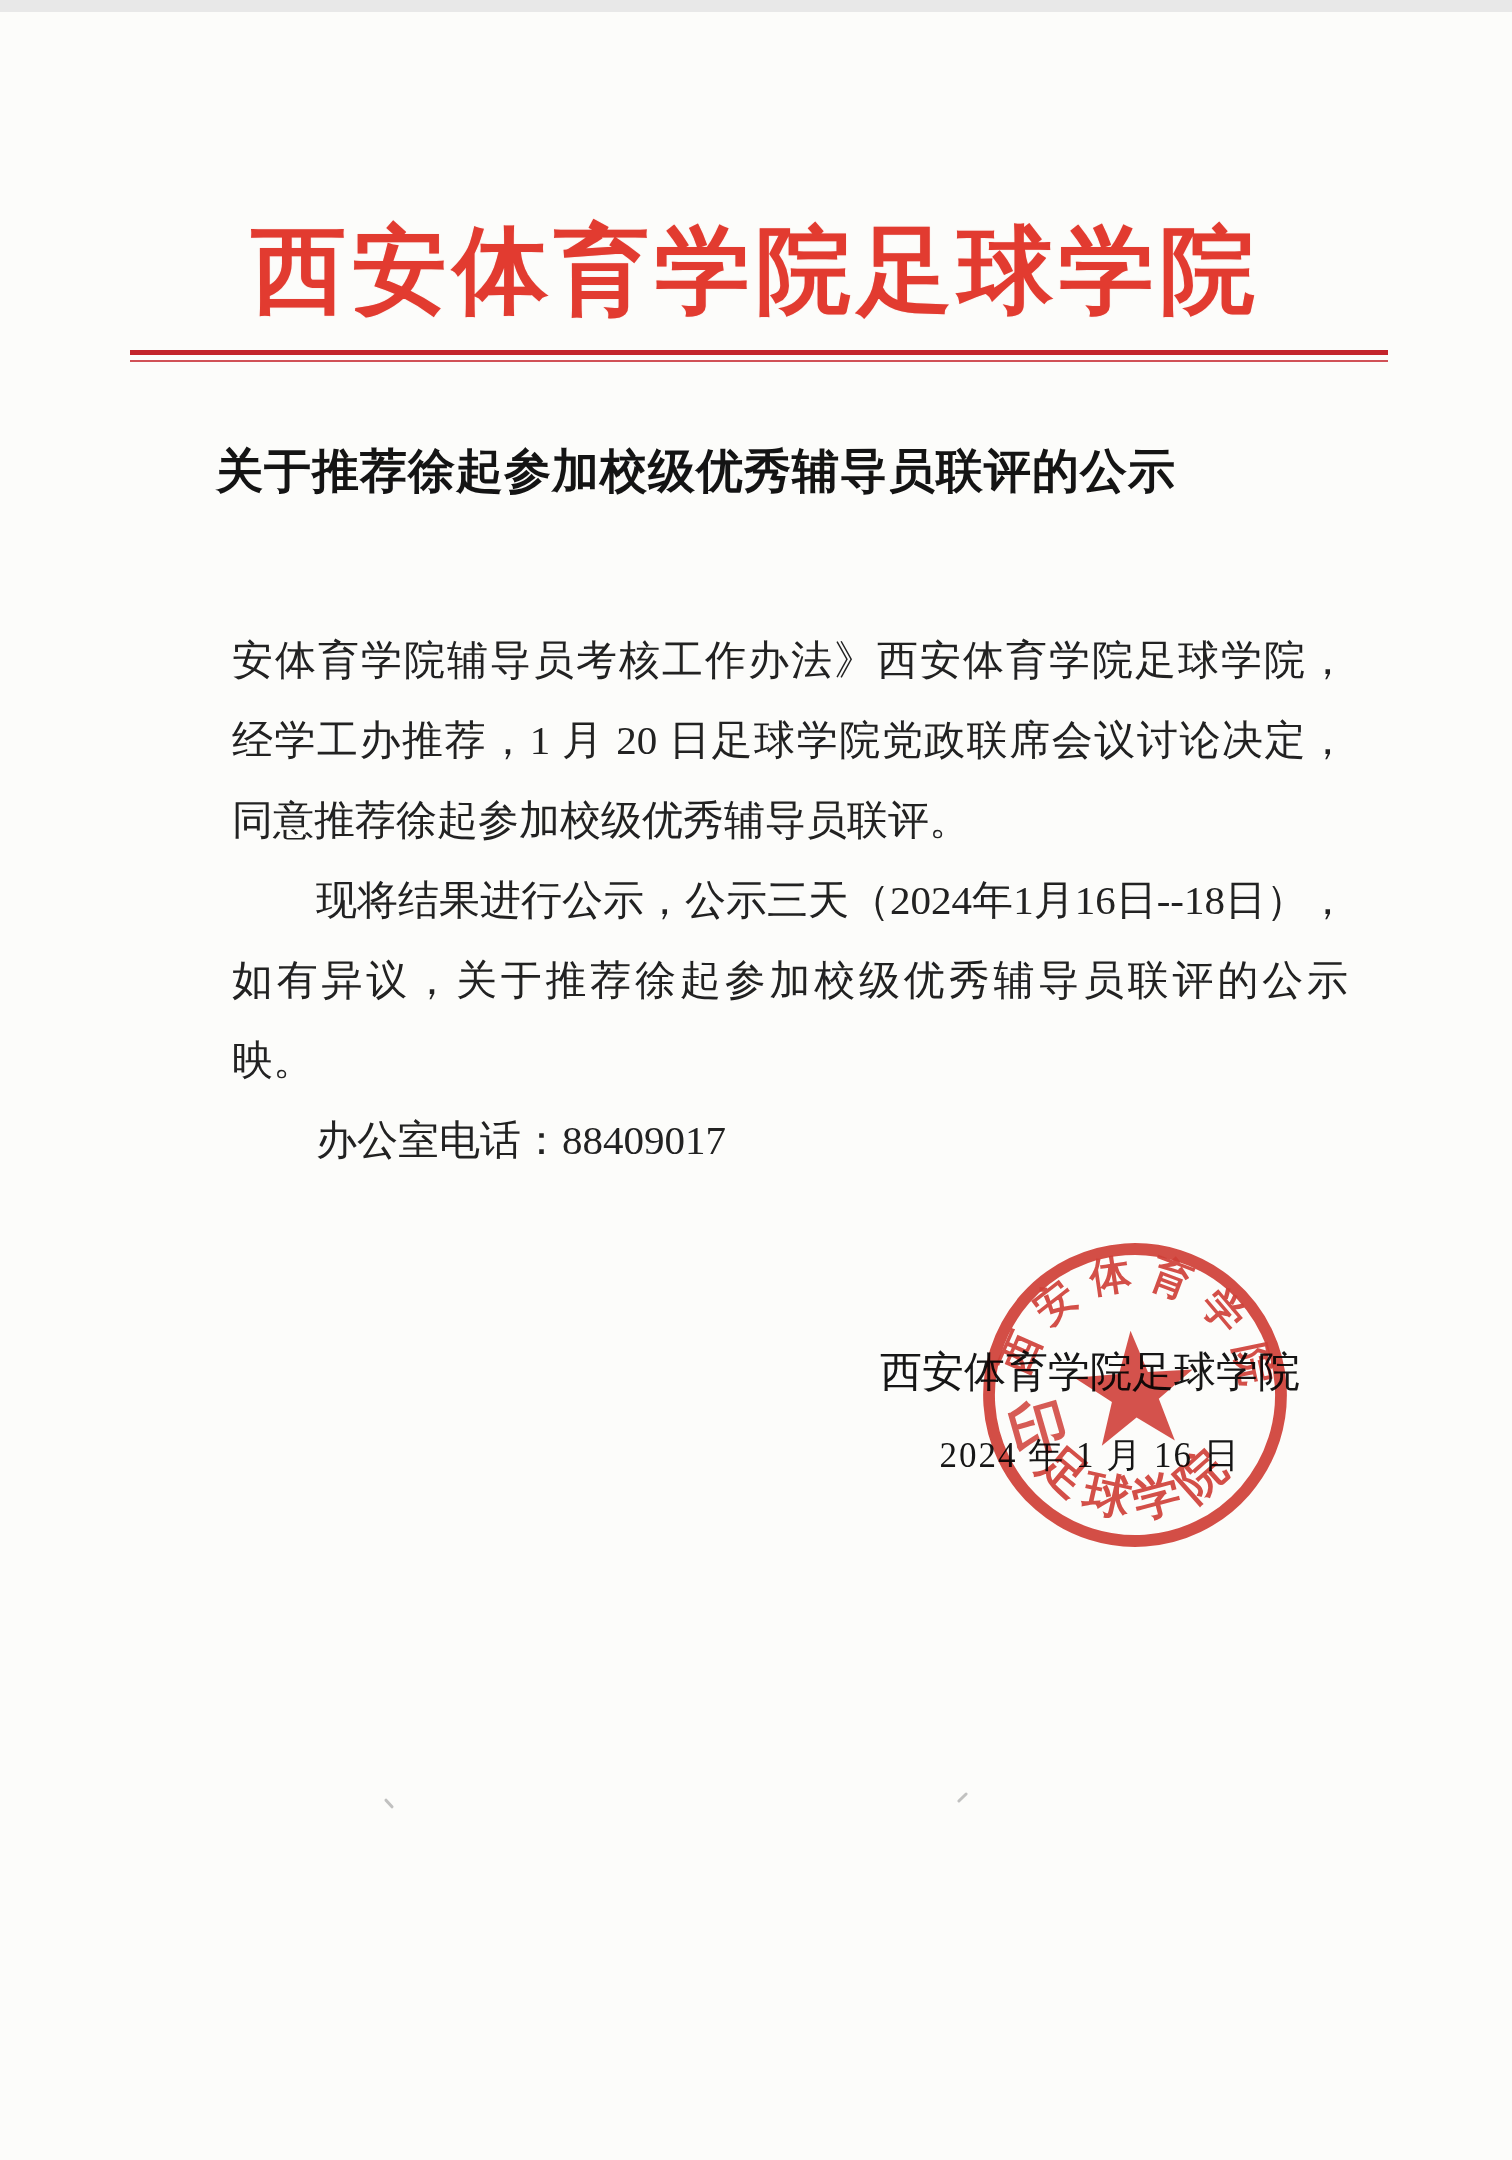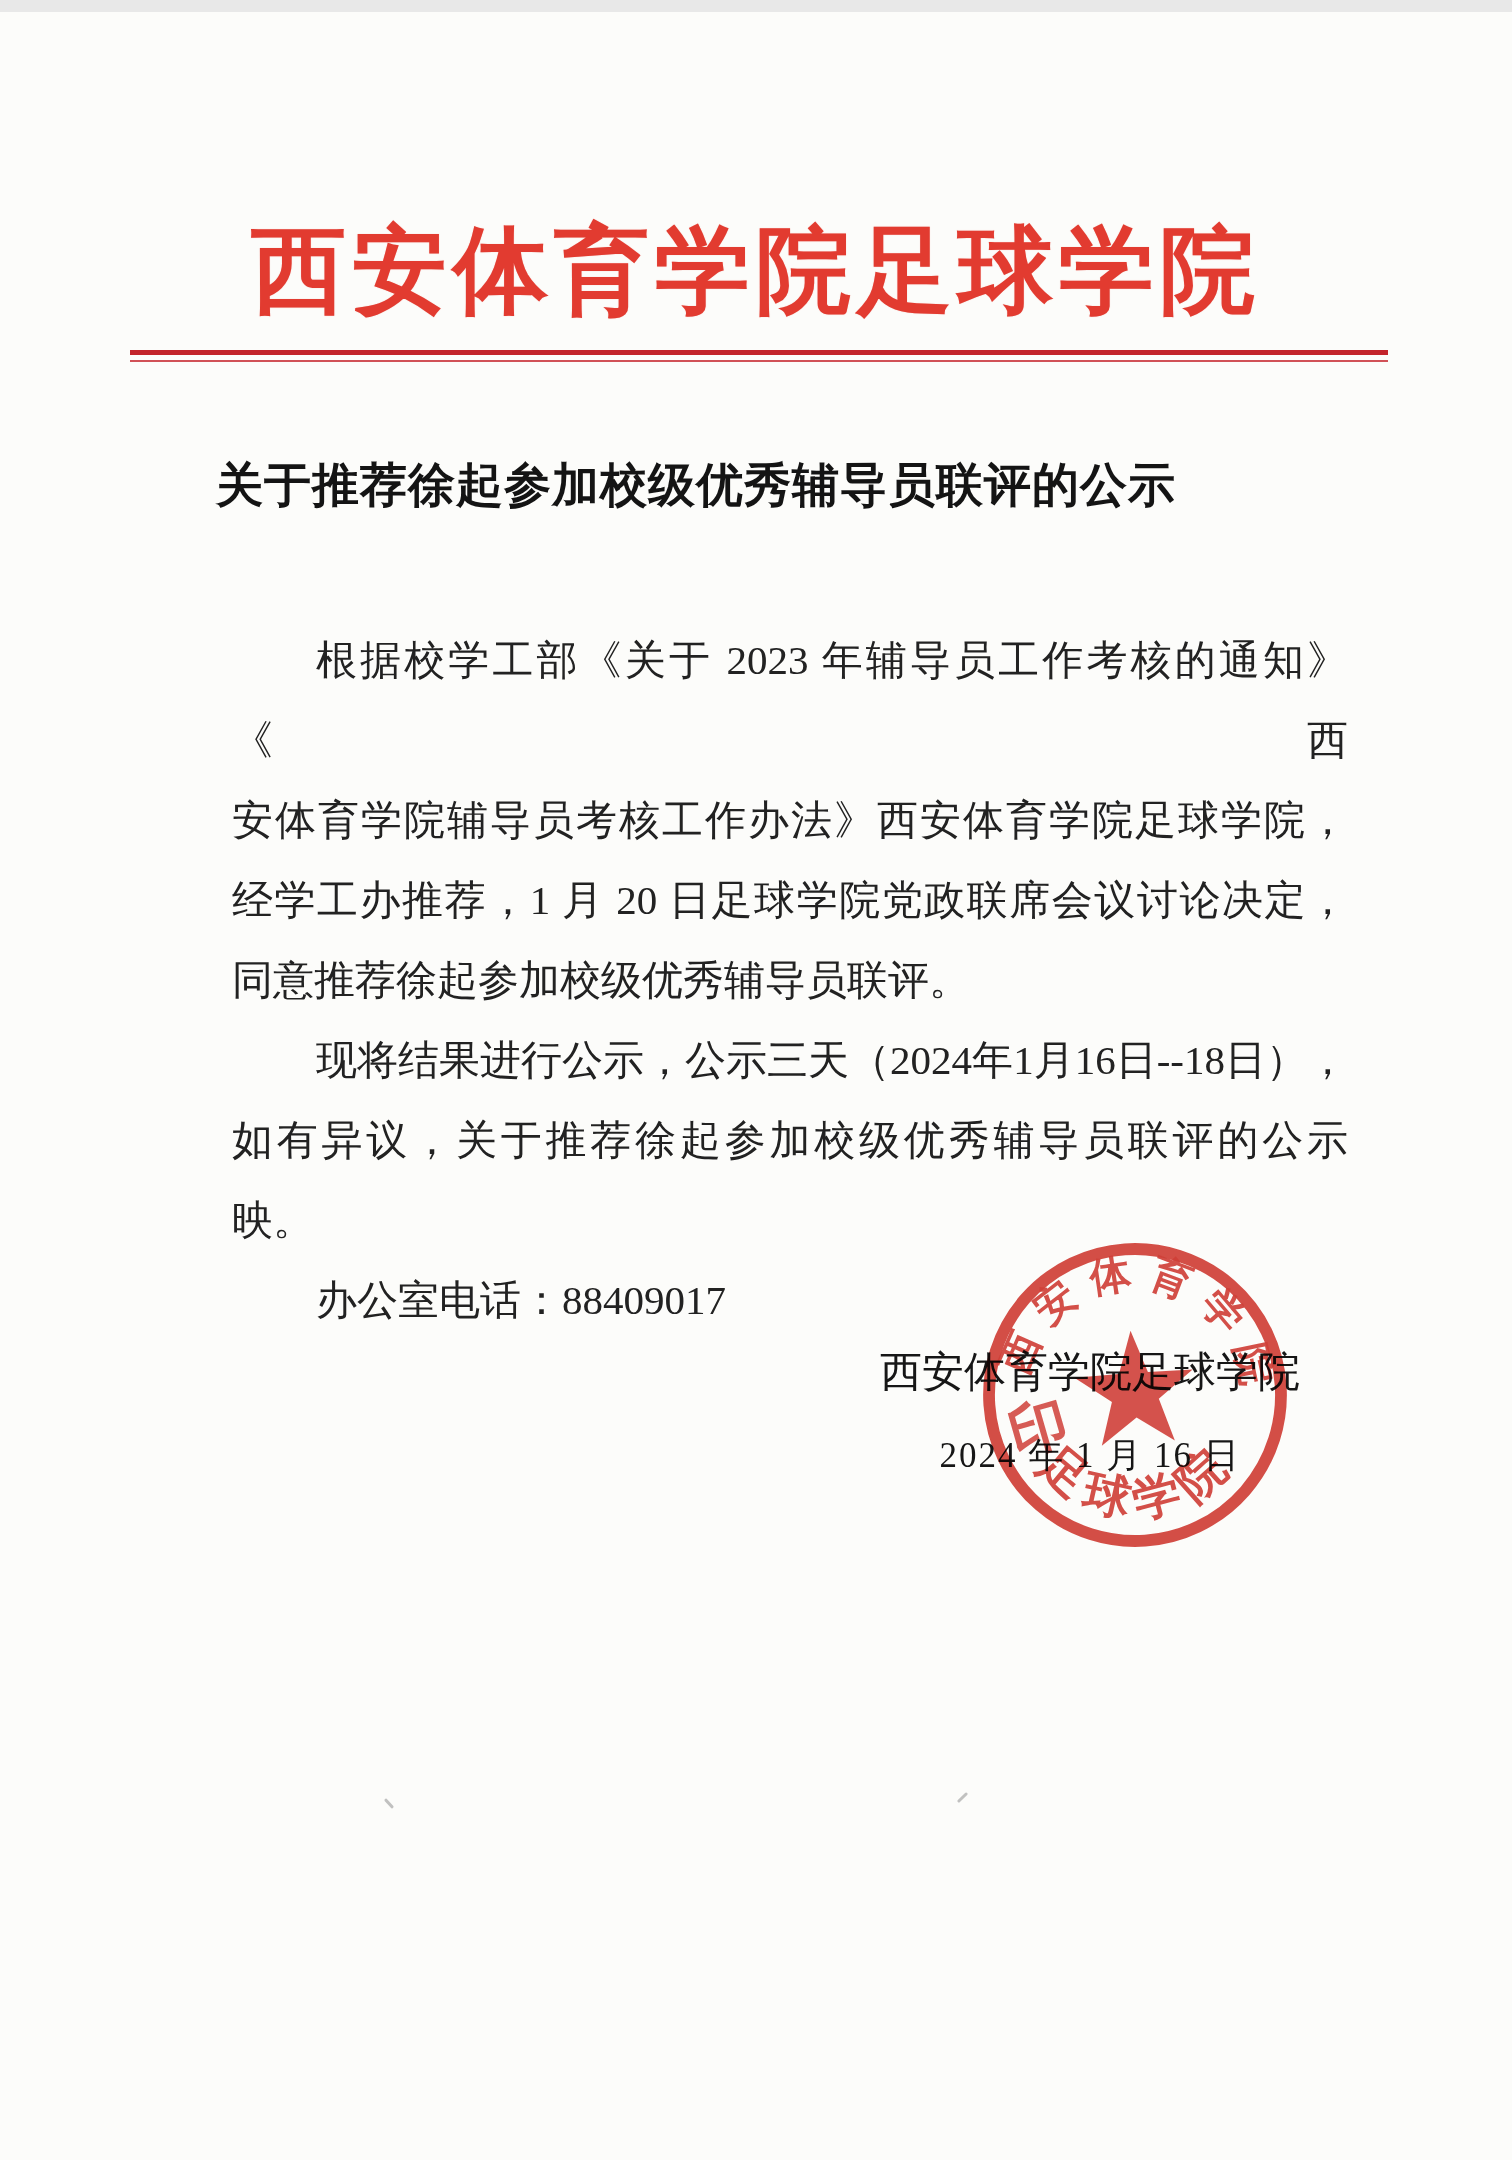--- a/index.html
+++ b/index.html
@@ -22,21 +22,21 @@
     text-shadow:0 0 1px rgba(226,59,48,.35);
     white-space:nowrap;
   }
   .rule{
     position:absolute;left:130px;width:1258px;
   }
   .rule-thick{top:338px;height:5px;background:#c3242b;}
   .rule-thin{top:348px;height:2px;background:#c9333a;opacity:.85;}
   
   .doc-title{
-    position:absolute;top:442px;left:0;width:1392px;
+    position:absolute;top:428px;left:0;width:1392px;
     text-align:center;
     font-size:47px;font-weight:bold;
     letter-spacing:1px;
     color:#141414;
     white-space:nowrap;
   }
   
   .body-block{
     position:absolute;top:608px;left:232px;width:1116px;
     font-size:41px;line-height:80px;
@@ -80,21 +80,20 @@
 
 <div class="page">
 
   <div class="masthead">西安体育学院足球学院</div>
   <div class="rule rule-thick"></div>
   <div class="rule rule-thin"></div>
 
   <div class="doc-title">关于推荐徐起参加校级优秀辅导员联评的公示</div>
 
   <div class="body-block">
-    <div class="body-line indent fill">根据校学工部《关于 2023 年辅导员工作考核的通知》《西</div>
     <div class="body-line fill">安体育学院辅导员考核工作办法》西安体育学院足球学院，</div>
     <div class="body-line fill">经学工办推荐，1 月 20 日足球学院党政联席会议讨论决定，</div>
     <div class="body-line">同意推荐徐起参加校级优秀辅导员联评。</div>
     <div class="body-line indent fill">现将结果进行公示，公示三天（2024年1月16日--18日），</div>
     <div class="body-line fill">如有异议，关于推荐徐起参加校级优秀辅导员联评的公示</div>
     <div class="body-line">映。</div>
     <div class="body-line indent">办公室电话：88409017</div>
   </div>
 
   <div class="sig-org">西安体育学院足球学院</div>

